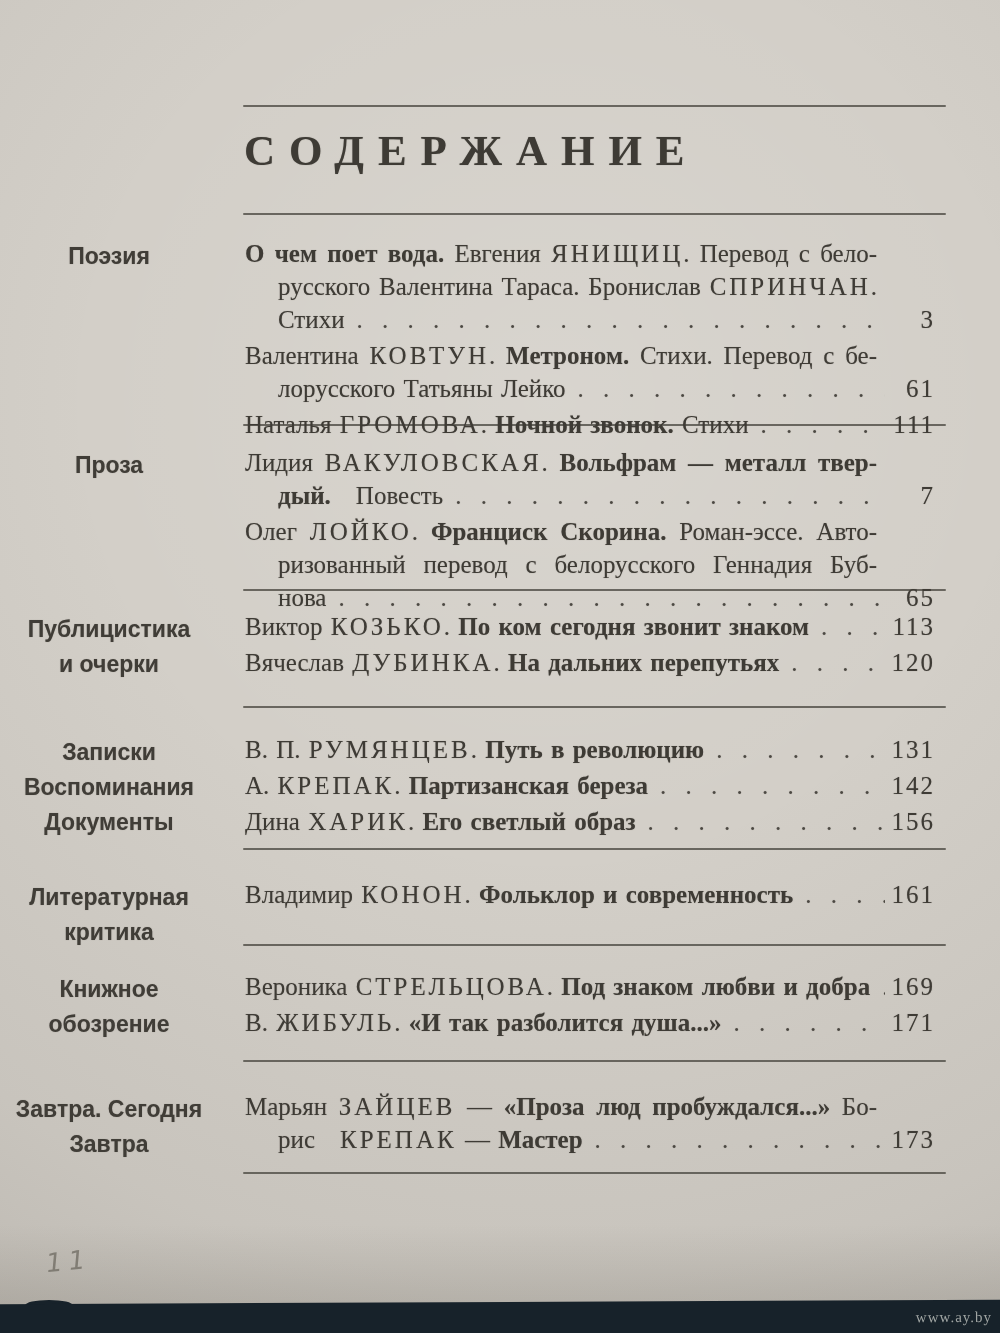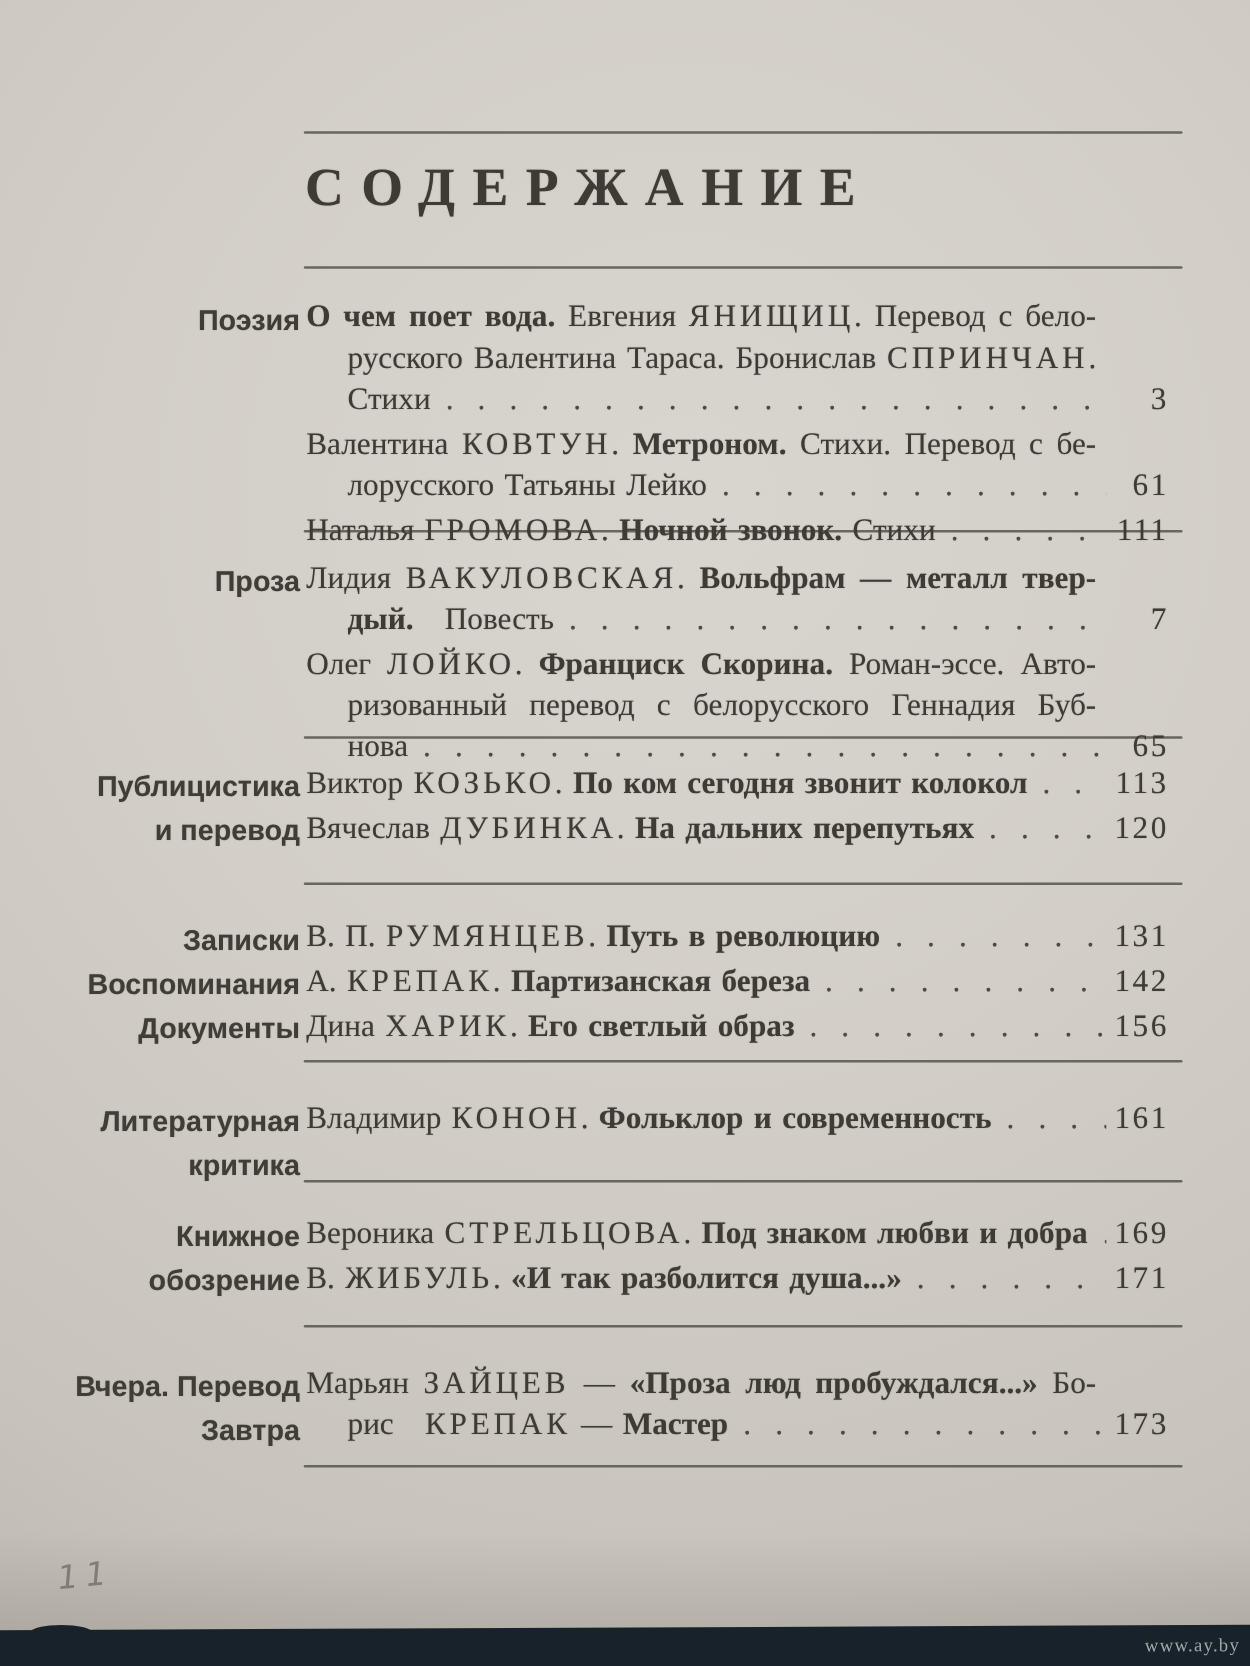--- a/index.html
+++ b/index.html
@@ -24,25 +24,24 @@
     font-size:43px;font-weight:700;letter-spacing:14px;
     color:var(--ink,#3e3b35);
     text-shadow:0 0 1px rgba(62,59,53,.45);
   }
   .rule{
     position:absolute;left:243px;width:703px;height:2px;border-radius:1px;
     background:var(--rule,#56534c);opacity:.85;
   }
   .section{position:absolute;left:0;width:946px;}
   .label-col{
-    position:absolute;left:0;top:2px;width:218px;text-align:right;
+    position:absolute;left:0;top:2px;width:218px;text-align:center;
     font-family:"Liberation Sans",sans-serif;font-weight:700;
     font-size:23px;line-height:35px;color:var(--label,#403d37);
     text-shadow:0 0 1px rgba(64,61,55,.35);
-    margin-left:22px;
   }
   .entries-col{position:absolute;left:245px;top:0;width:690px;}
   .entry + .entry{margin-top:3px;}
   .line{
     font-size:25px;line-height:33px;color:var(--ink,#3e3b35);
     word-spacing:2px;text-shadow:0 0 1px rgba(62,59,53,.38);
   }
   .line.full{text-align:justify;text-align-last:justify;padding-right:58px;}
   .line.indent{padding-left:33px;}
   .line.last{display:flex;align-items:baseline;justify-content:flex-end;}
@@ -145,26 +144,26 @@
               <span class="lt"><span>нова</span></span>
               <span class="dots">. . . . . . . . . . . . . . . . . . . . . . . . . . . . . . . . . . . . . . . .</span>
               <span class="page">65</span>
             </div>
           </div>
         </div>
       </div>
       <div class="section" style="top: 610px;">
         <div class="label-col">
           <div class="label-line">Публицистика</div>
-          <div class="label-line">и перевод</div>
-        </div>
-        <div class="entries-col">
-          <div class="entry">
-            <div class="line last">
-              <span class="lt"><span>Виктор </span><span class="c">КОЗЬКО</span><span>. </span><span class="b">По ком сегодня звонит колокол</span></span>
+          <div class="label-line">и очерки</div>
+        </div>
+        <div class="entries-col">
+          <div class="entry">
+            <div class="line last">
+              <span class="lt"><span>Виктор </span><span class="c">КОЗЬКО</span><span>. </span><span class="b">По ком сегодня звонит знаком</span></span>
               <span class="dots">. . . . . . . . . . . . . . . . . . . . . . . . . . . . . . . . . . . . . . . .</span>
               <span class="page">113</span>
             </div>
           </div>
           <div class="entry">
             <div class="line last">
               <span class="lt"><span>Вячеслав </span><span class="c">ДУБИНКА</span><span>. </span><span class="b">На дальних перепутьях</span></span>
               <span class="dots">. . . . . . . . . . . . . . . . . . . . . . . . . . . . . . . . . . . . . . . .</span>
               <span class="page">120</span>
             </div>
@@ -233,21 +232,21 @@
             <div class="line last">
               <span class="lt"><span>В. </span><span class="c">ЖИБУЛЬ</span><span>. </span><span class="b">«И так разболится душа...»</span></span>
               <span class="dots">. . . . . . . . . . . . . . . . . . . . . . . . . . . . . . . . . . . . . . . .</span>
               <span class="page">171</span>
             </div>
           </div>
         </div>
       </div>
       <div class="section" style="top: 1090px;">
         <div class="label-col">
-          <div class="label-line">Вчера. Перевод</div>
+          <div class="label-line">Завтра. Сегодня</div>
           <div class="label-line">Завтра</div>
         </div>
         <div class="entries-col">
           <div class="entry">
             <div class="line full"><span class="lt"><span>Марьян </span><span class="c">ЗАЙЦЕВ</span><span> — </span><span class="b">«Проза люд пробуждался...»</span><span> Бо-</span></span></div>
             <div class="line indent last">
               <span class="lt"><span>рис </span><span class="c">КРЕПАК</span><span> — </span><span class="b">Мастер</span></span>
               <span class="dots">. . . . . . . . . . . . . . . . . . . . . . . . . . . . . . . . . . . . . . . .</span>
               <span class="page">173</span>
             </div>

